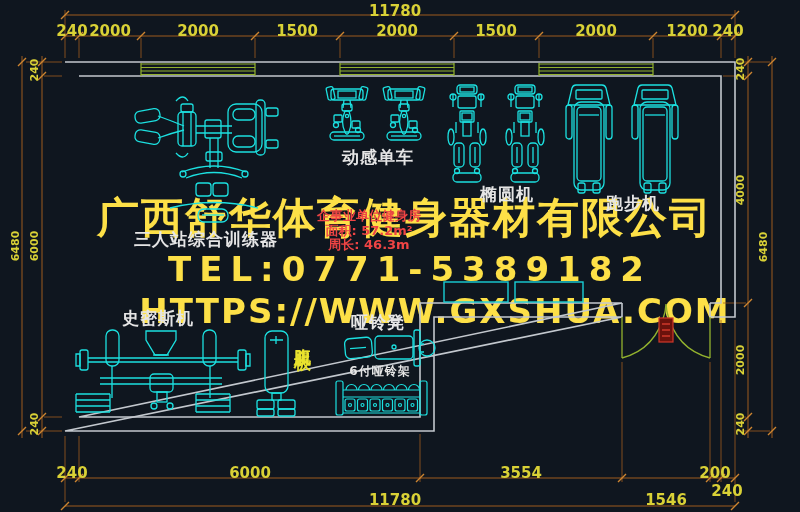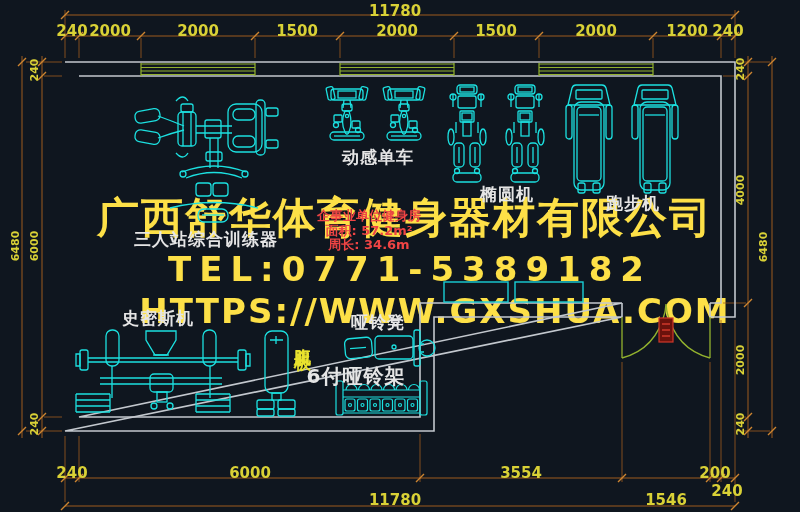--- a/index.html
+++ b/index.html
@@ -272,19 +272,19 @@
   <div class="dimv" style="left:740px;top:424px;">240</div>
   <div class="dimv" style="left:763px;top:247px;">6480</div>
 
   <div class="eq" style="left:378px;top:146px;">动感单车</div>
   <div class="eq" style="left:507px;top:183px;">椭圆机</div>
   <div class="eq" style="left:633px;top:192px;">跑步机</div>
   <div class="eq" style="left:206px;top:228px;">三人站综合训练器</div>
   <div class="eq" style="left:158px;top:307px;">史密斯机</div>
   <div class="eq" style="left:378px;top:311px;">哑铃凳</div>
   <div class="eqv" style="left:292px;top:334px;">腹肌板</div>
-  <div class="eq" style="left:356px;top:363px;font-size:20px;">6付哑铃架</div>
+  <div class="eq" style="left:380px;top:363px;font-size:12px;">6付哑铃架</div>
 
   <div class="info" style="left:369px;top:207px;">企事业单位健身房</div>
   <div class="info" style="left:369px;top:222px;">面积: 57.2m²</div>
-  <div class="info" style="left:369px;top:236px;">周长: 34.6m</div>
+  <div class="info" style="left:369px;top:236px;">周长: 46.3m</div>
 
 </div>
 
 </body></html>

